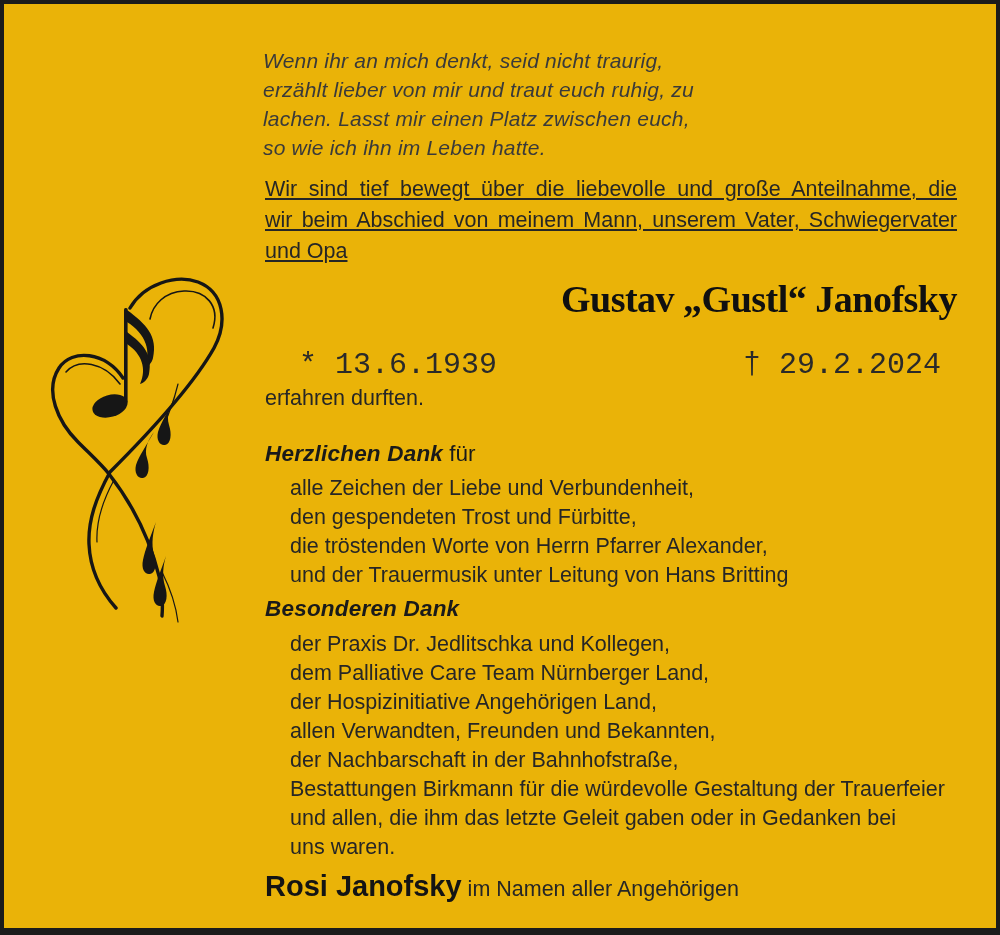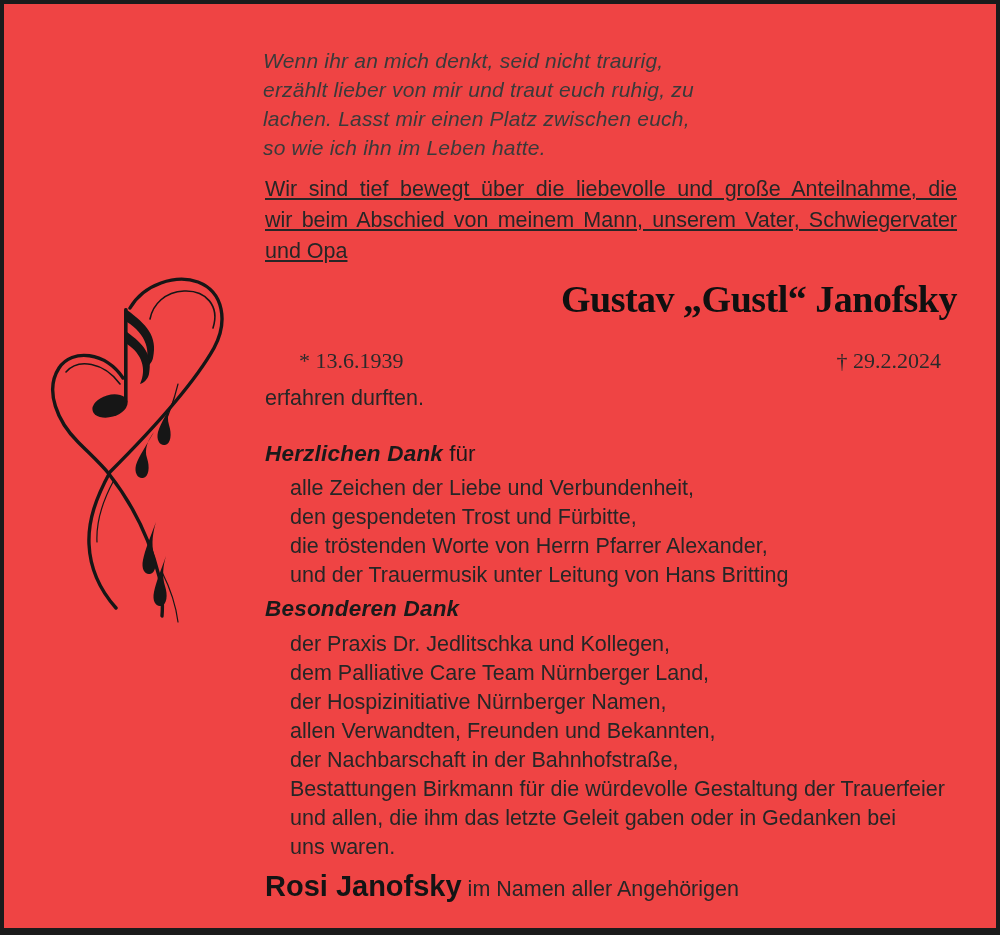--- a/index.html
+++ b/index.html
@@ -1,21 +1,21 @@
 <!DOCTYPE html>
 <html lang="de"><head>
 <meta charset="utf-8">
 <style>
   html, body { margin: 0; padding: 0; background: #e8e8e8; }
   .page {
     position: relative;
     width: 1000px;
     height: 935px;
     box-sizing: border-box;
-    background: #ef4444;
+    background: #eab308;
     border: 4px solid #1b1b1b;
     border-bottom-width: 7px;
     overflow: hidden;
     font-family: "Liberation Sans", sans-serif;
     color: #1e1e1e;
   }
   .abs { position: absolute; }
 
   .poem {
     left: 259px; top: 42px; width: 460px;
@@ -42,22 +42,22 @@
     color: #101010;
     letter-spacing: -0.5px;
     white-space: nowrap;
   }
 
   .dates {
     left: 261px; top: 344px; width: 692px;
     display: flex; justify-content: space-between;
     box-sizing: border-box;
     padding-left: 34px; padding-right: 16px;
-    font-family: Liberation Serif, serif;
-    font-size: 22px; color: #2a2a2a;
+    font-family: Liberation Mono, monospace;
+    font-size: 30px; color: #2a2a2a;
   }
 
   .after-name {
     left: 261px; top: 382px;
     font-size: 21.5px; color: #262626;
   }
 
   .thanks-heading {
     font-size: 22.5px; color: #1a1a1a;
   }
@@ -117,21 +117,21 @@
       <div>die tröstenden Worte von Herrn Pfarrer Alexander,</div>
       <div>und der Trauermusik unter Leitung von Hans Britting</div>
     </div>
 
   <div class="abs thanks-heading h2pos">
     <span class="t">Besonderen Dank</span>
   </div>
   <div class="abs thanks-list l2pos">
       <div>der Praxis Dr. Jedlitschka und Kollegen,</div>
       <div>dem Palliative Care Team Nürnberger Land,</div>
-      <div>der Hospizinitiative Nürnberger Namen,</div>
+      <div>der Hospizinitiative Angehörigen Land,</div>
       <div>allen Verwandten, Freunden und Bekannten,</div>
       <div>der Nachbarschaft in der Bahnhofstraße,</div>
       <div>Bestattungen Birkmann für die würdevolle Gestaltung der Trauerfeier</div>
       <div>und allen, die ihm das letzte Geleit gaben oder in Gedanken bei</div>
       <div>uns waren.</div>
     </div>
 
   <div class="abs signature">
     <span class="n">Rosi Janofsky</span><span> im Namen aller Angehörigen</span>
   </div>

